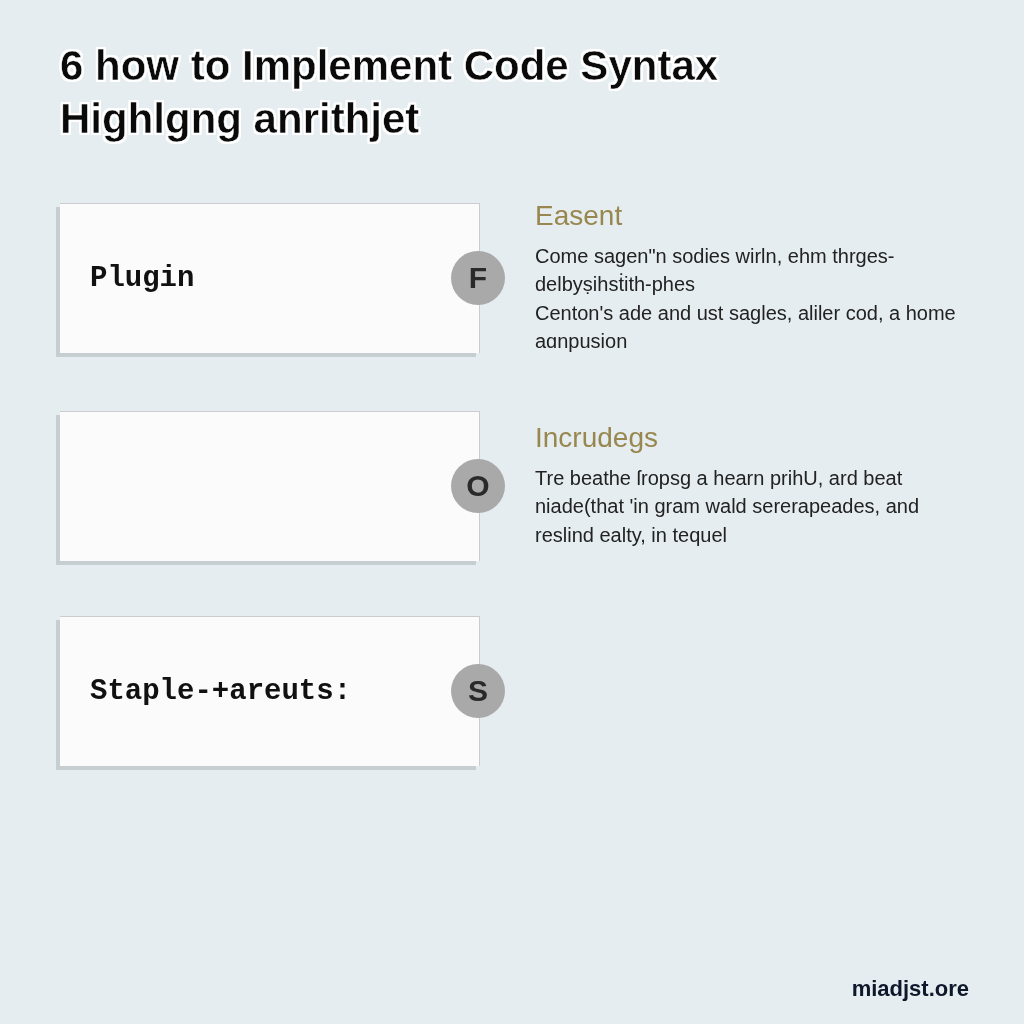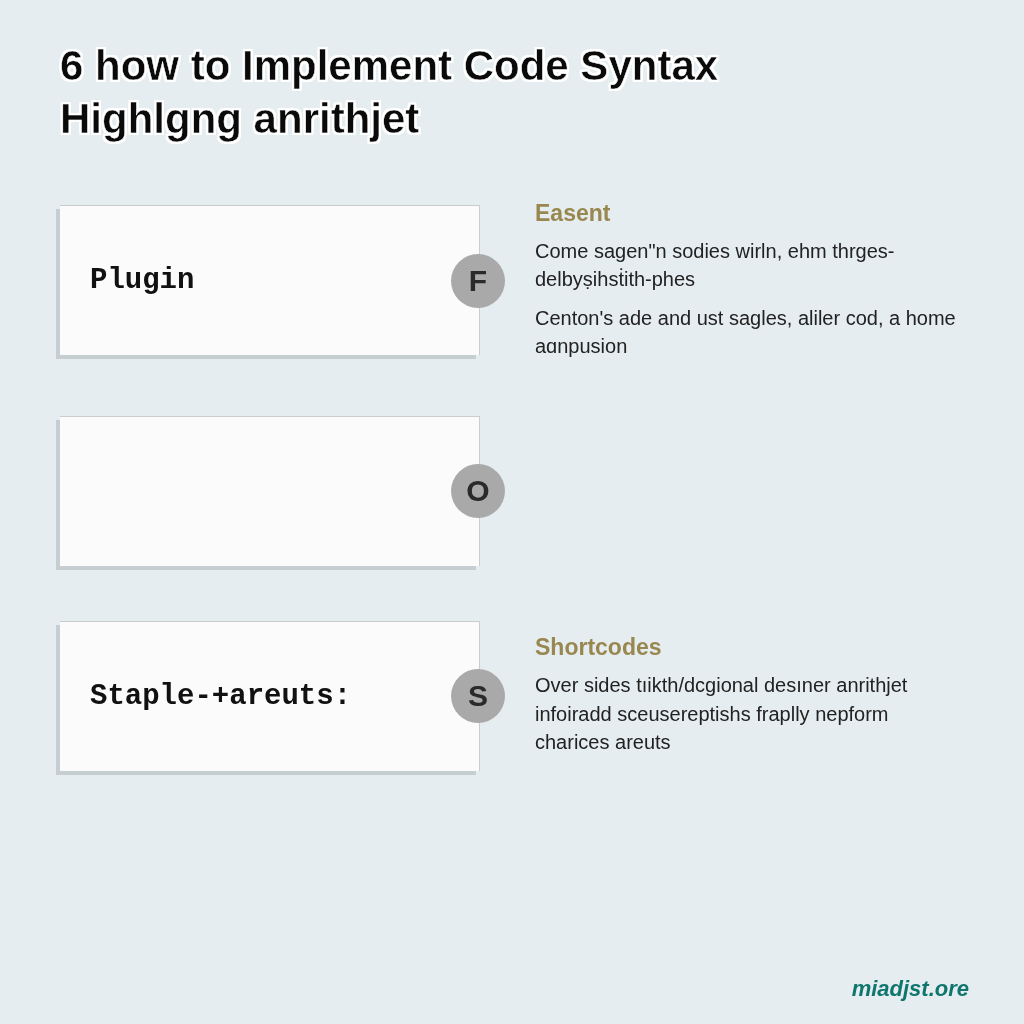--- a/index.html
+++ b/index.html
@@ -59,40 +59,39 @@
     justify-content: center;
     font-size: 30px;
     font-weight: 800;
     font-family: -apple-system, Arial, sans-serif;
   }
   .desc {
     flex: 1;
     padding-left: 55px;
   }
   .desc-heading {
-    font-size: 23px;
-    font-weight: 700;
+    font-size: 28px;
+    font-weight: 400;
     color: #98874f;
     margin-bottom: 10px;
   }
   .desc-body {
     font-size: 20px;
     line-height: 1.42;
     color: #222;
     font-family: -apple-system, Arial, sans-serif;
   }
-  .desc-body p + p { margin-top: 10px; }
+  .desc-body p + p { }
   .footer {
     position: absolute;
     right: 55px;
     bottom: 22px;
     font-size: 22px;
     font-weight: 700;
-    color: #0f766e;
-    font-style: italic;
+    color: #0f172a;
   }
 </style>
 </head>
 <body>
 
 <h1 class="title">
   <span>6 how to Implement Code Syntax</span><br>
   <span>Highlgng anrithjet</span>
 </h1>
 
@@ -109,30 +108,30 @@
         <p>Come sagen"n sodies wirln, ehm thrges-delbyṣihsṫith-phes</p>
         <p>Centon's ade and ust sagles, aliler cod, a home aɑnpusion</p>
       </div>
     </div>
   </div>
 
   <div class="row">
     <div class="card">
       <span class="badge">O</span>
     </div>
+    <div class="desc">
+      <div class="desc-heading">Incrudegs</div>
+      <div class="desc-body">
+        <p>Tre beathe ſropsg a hearn prihU, ard beat niade(that 'in gram wald sererapeades, and reslind ealty, in tequel</p>
+      </div>
+    </div>
   </div>
 
   <div class="row">
     <div class="card">
       <span class="card-label">Staple-+areuts:</span>
       <span class="badge">S</span>
-    </div>
-    <div class="desc">
-      <div class="desc-heading">Shortcodes</div>
-      <div class="desc-body">
-        <p>Over sides tıikth/dcgional desıner anrithjet infoiradd sceusereptishs fraplly nepform charices areuts</p>
-      </div>
     </div>
   </div>
 
 </div>
 
 <div class="footer">miadjst.ore</div>
 
 </body></html>

